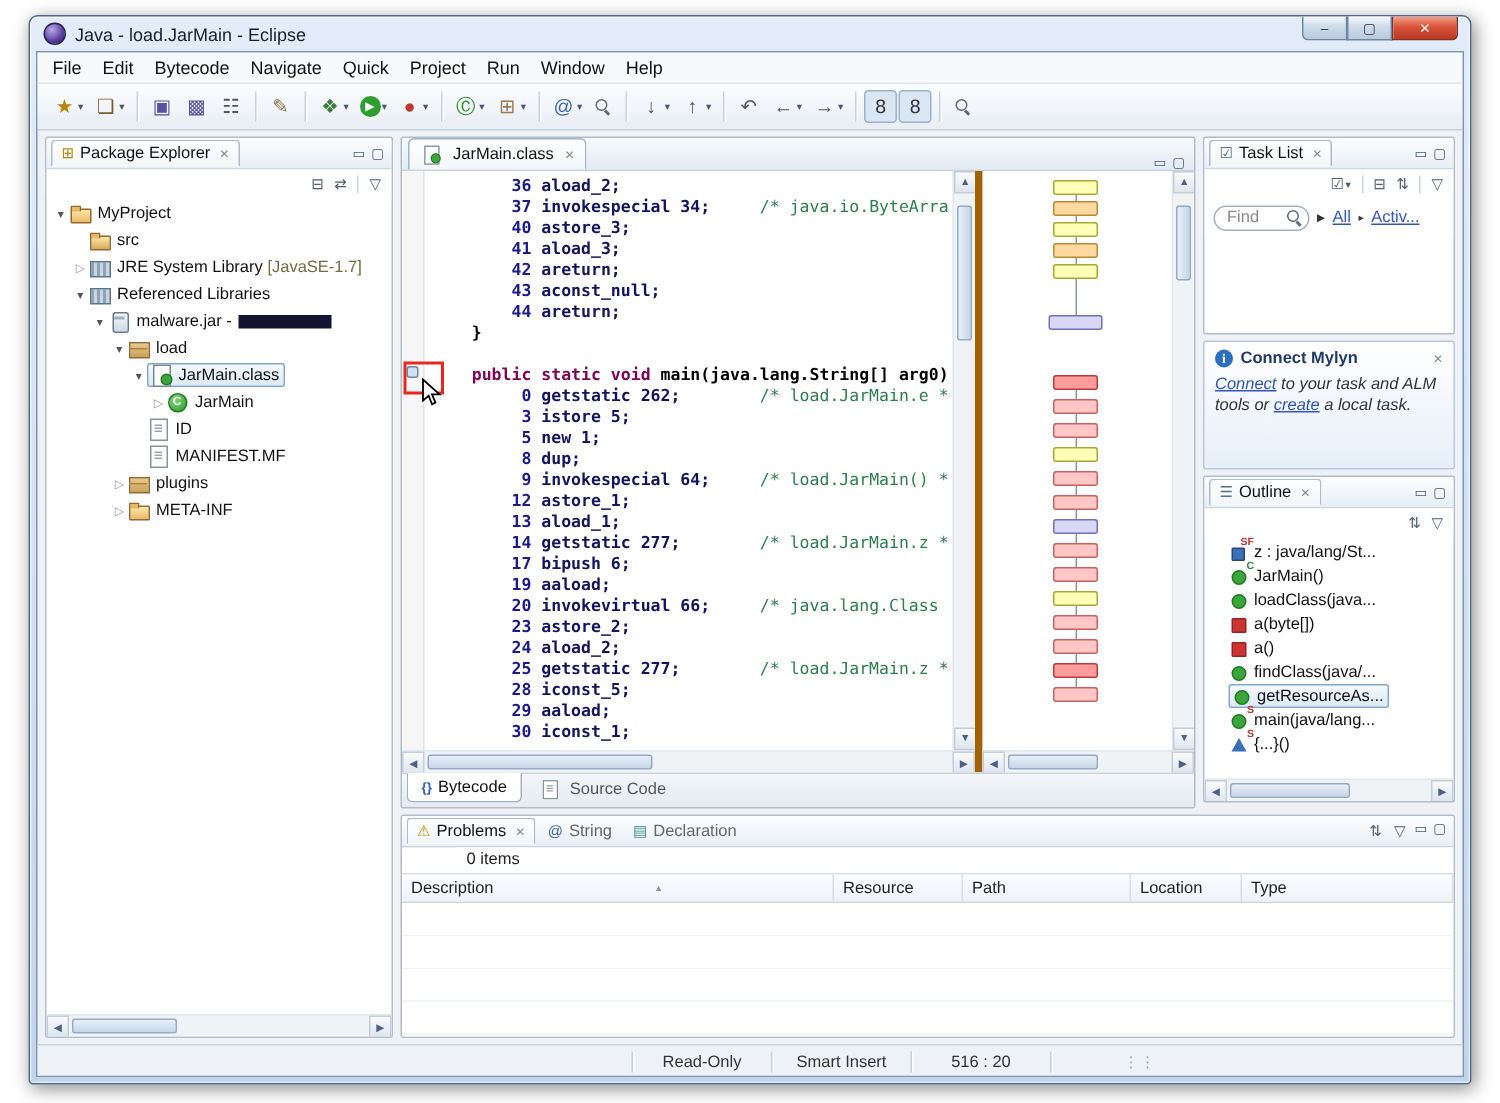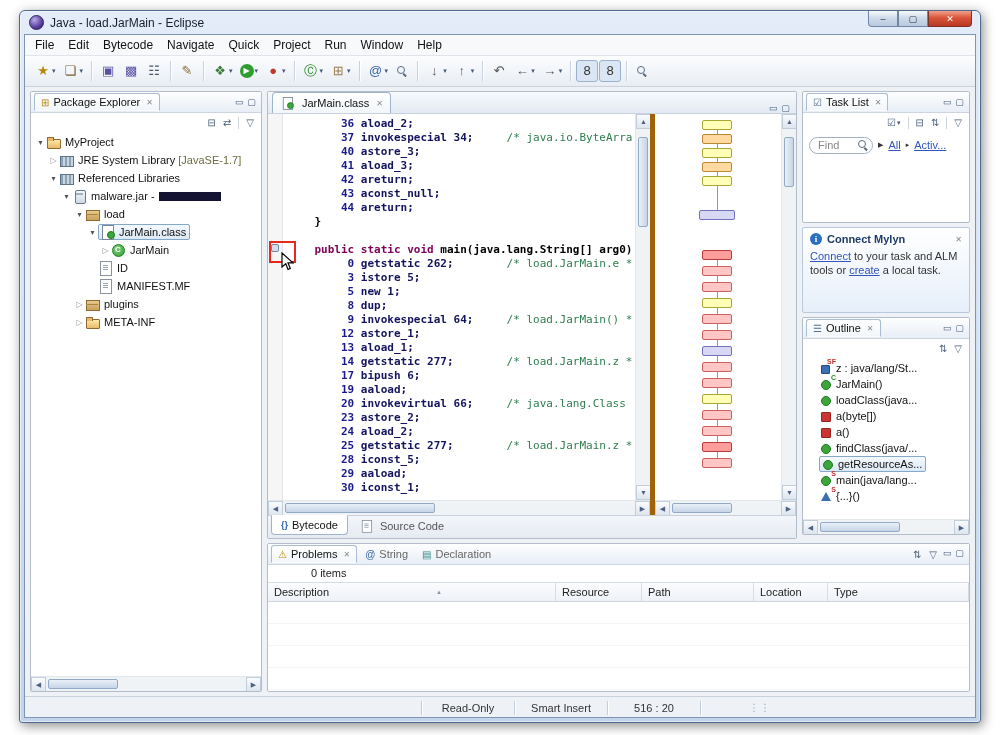--- a/index.html
+++ b/index.html
@@ -185,21 +185,21 @@
   .mag::after { content:""; position:absolute; left:7px; top:7px; width:4px; height:2px;
     background:#5a6b80; transform:rotate(45deg); transform-origin:0 0; }
   .mylyn { position:absolute; border:1px solid #b9c9dd; border-radius:2px;
     background:linear-gradient(#ffffff,#e6effa); padding:5px 7px; font-size:11px; color:#333; }
   .mylyn-titlerow { display:flex; align-items:center; gap:5px; margin-bottom:4px; }
   .info-ico { width:12px; height:12px; border-radius:50%; background:#2a6fc0; color:#fff;
     font-size:9px; font-weight:bold; font-family:"Liberation Serif",serif;
     display:flex; align-items:center; justify-content:center; flex:none; }
   .mylyn-title { font-weight:bold; color:#1f3b66; flex:1; }
   .mylyn-close { font-size:8px; color:#888; }
-  .mylyn-body { line-height:14px; }
+  .mylyn-body { line-height:14px;font-style:italic; }
   .olist { flex:1; overflow:hidden; font-size:11px; color:#111; padding-top:2px; }
   .orow { height:16px; display:flex; align-items:center; padding-left:16px; white-space:nowrap; }
   .oi { width:14px; height:12px; position:relative; display:inline-block; margin-right:3px;
     flex:none; }
   .oi-circle::before { content:""; position:absolute; left:2px; top:2px; width:8px; height:8px;
     border-radius:50%; background:#3da53d; border:1px solid #1e7a1e; }
   .oi-square::before { content:""; position:absolute; left:2px; top:2px; width:8px; height:8px;
     border-radius:1px; background:#cc3333; border:1px solid #992222; }
   .oi-fieldsq::before { content:""; position:absolute; left:2px; top:3px; width:7px; height:7px;
     border-radius:1px; background:#3b6fb5; border:1px solid #24487a; }
@@ -369,20 +369,25 @@
             <span class="vsep"></span>
             <span class="vicon-btn">
               <span>▽</span>
             </span>
           </div>
         <div class="tree" id="pe-tree">
             <div class="trow" style="padding-left:4px">
               <span class="tarrow expanded">▾</span>
               <span class="ic ic-project"></span>
               <span class="tlabel">MyProject</span>
+            </div>
+            <div class="trow" style="padding-left:17px">
+              <span class="tarrow leaf"></span>
+              <span class="ic ic-source-folder"></span>
+              <span class="tlabel">src</span>
             </div>
             <div class="trow" style="padding-left:17px">
               <span class="tarrow collapsed">▷</span>
               <span class="ic ic-library"></span>
               <span class="tlabel">JRE System Library</span>
               <span class="tsuffix">&nbsp;[JavaSE-1.7]</span>
             </div>
             <div class="trow" style="padding-left:17px">
               <span class="tarrow expanded">▾</span>
               <span class="ic ic-library"></span>

